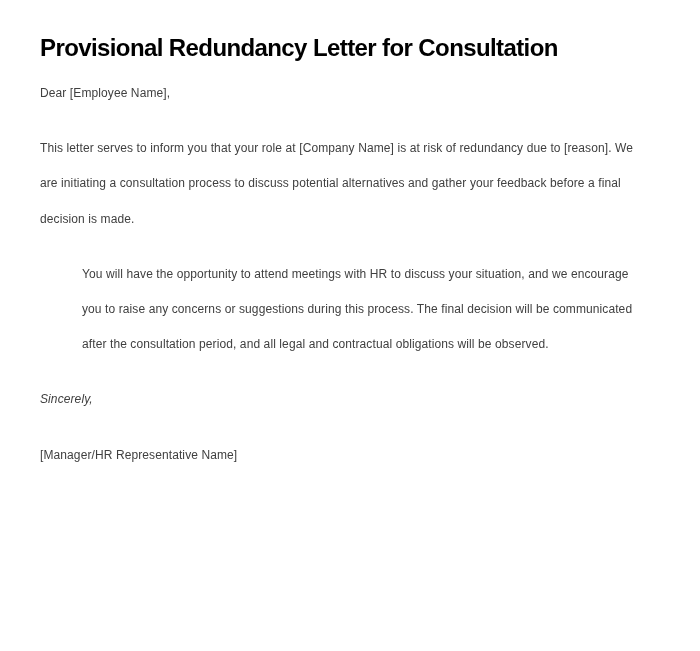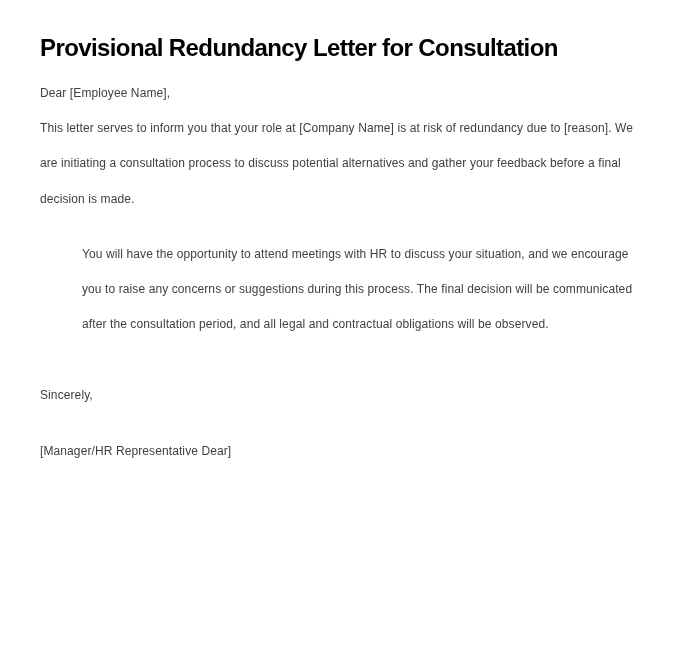--- a/index.html
+++ b/index.html
@@ -1,28 +1,28 @@
 <!DOCTYPE html>
 <html><head>
   <meta charset="utf-8">
   <style>
     html, body { margin: 0; padding: 0; background: #ffffff; }
     body { width: 700px; height: 651px; overflow: hidden; position: relative; }
     .doc { position: absolute; left: 40px; top: 31px; width: 610px; color: #111111; }
     h1 { font-family: "Liberation Sans", sans-serif; font-weight: bold; font-size: 24px; letter-spacing: -0.6px; margin: 0; line-height: 34px; color: #000; }
     p { font-family: "Liberation Sans", sans-serif; font-size: 12px; line-height: 35.2px; margin: 0; letter-spacing: 0.1px; color: #404040; }
     .p-salutation { margin-top: 11px; }
-    .p-body1 { }
+    .p-body1 { margin-top: 20px; }
     .p-body2 { margin-top: 20px; margin-left: 42px; }
-    .p-closing { margin-top: 36px; }
+    .p-closing { margin-top: 20px; font-style: italic; }
     .p-sign { margin-top: 20px; }
   </style>
 </head>
 <body>
 
 <div class="doc">
   <h1>Provisional Redundancy Letter for Consultation</h1>
   <p class="p-salutation">Dear [Employee Name],</p>
   <p class="p-body1">This letter serves to inform you that your role at [Company Name] is at risk of redundancy due to [reason]. We are initiating a consultation process to discuss potential alternatives and gather your feedback before a final decision is made.</p>
   <p class="p-body2">You will have the opportunity to attend meetings with HR to discuss your situation, and we encourage you to raise any concerns or suggestions during this process. The final decision will be communicated after the consultation period, and all legal and contractual obligations will be observed.</p>
   <p class="p-closing">Sincerely,</p>
-  <p class="p-sign">[Manager/HR Representative Dear]</p>
+  <p class="p-sign">[Manager/HR Representative Name]</p>
 </div>
 
 </body></html>

